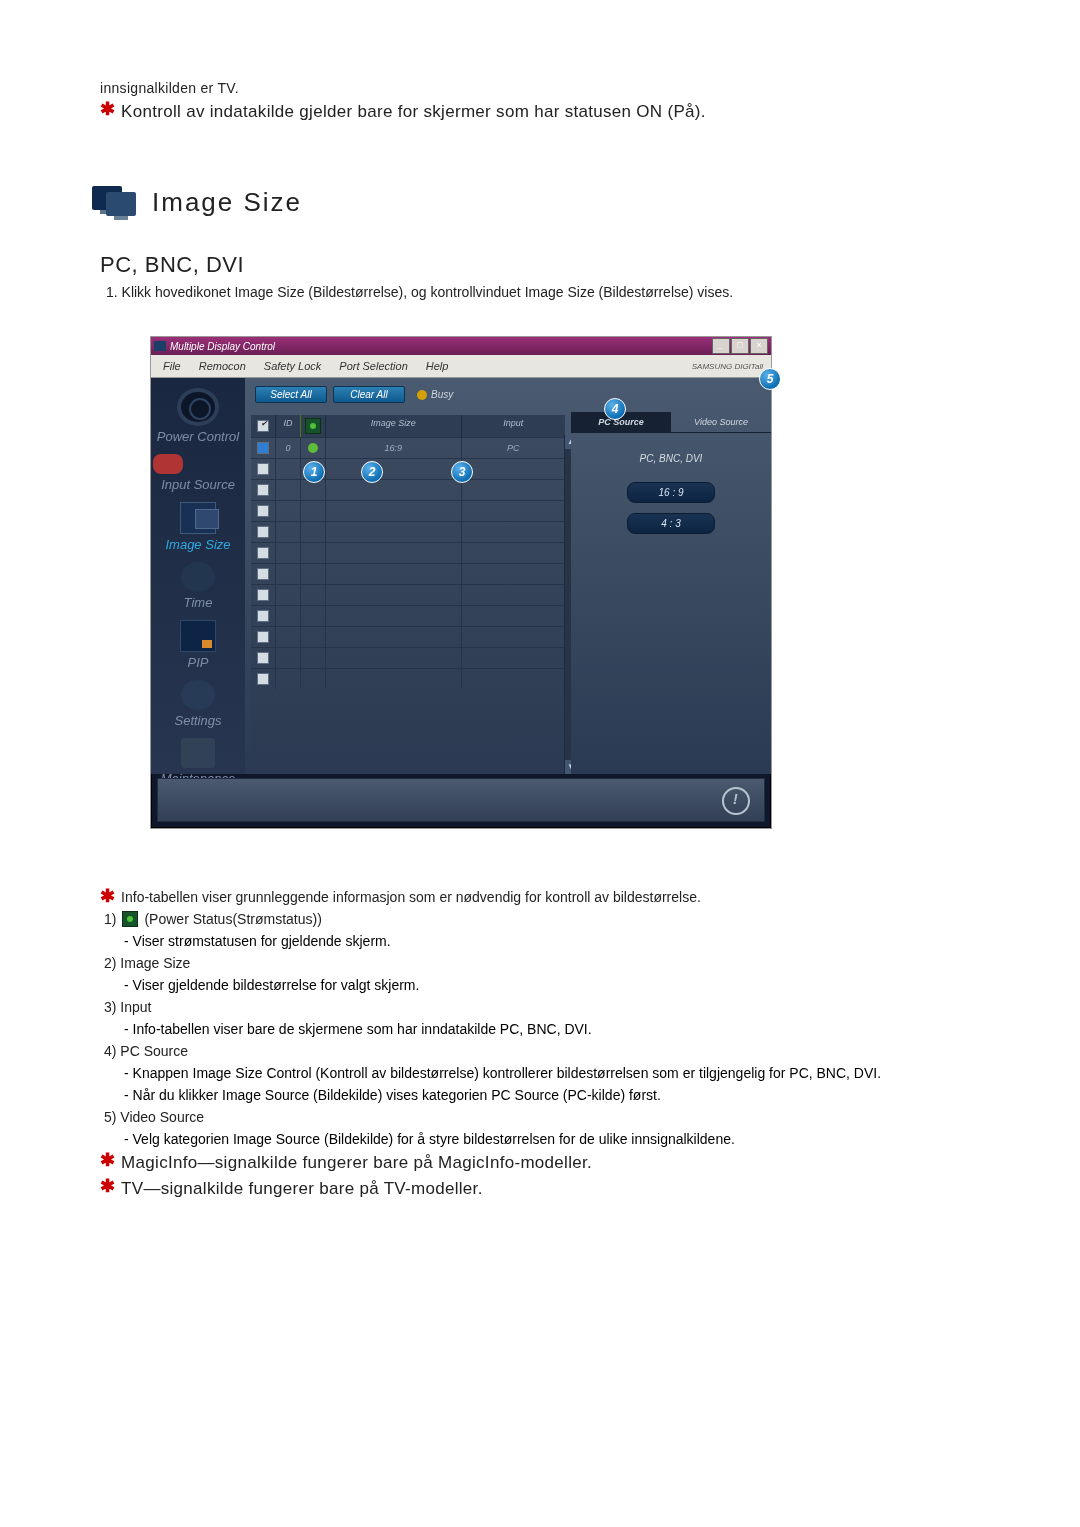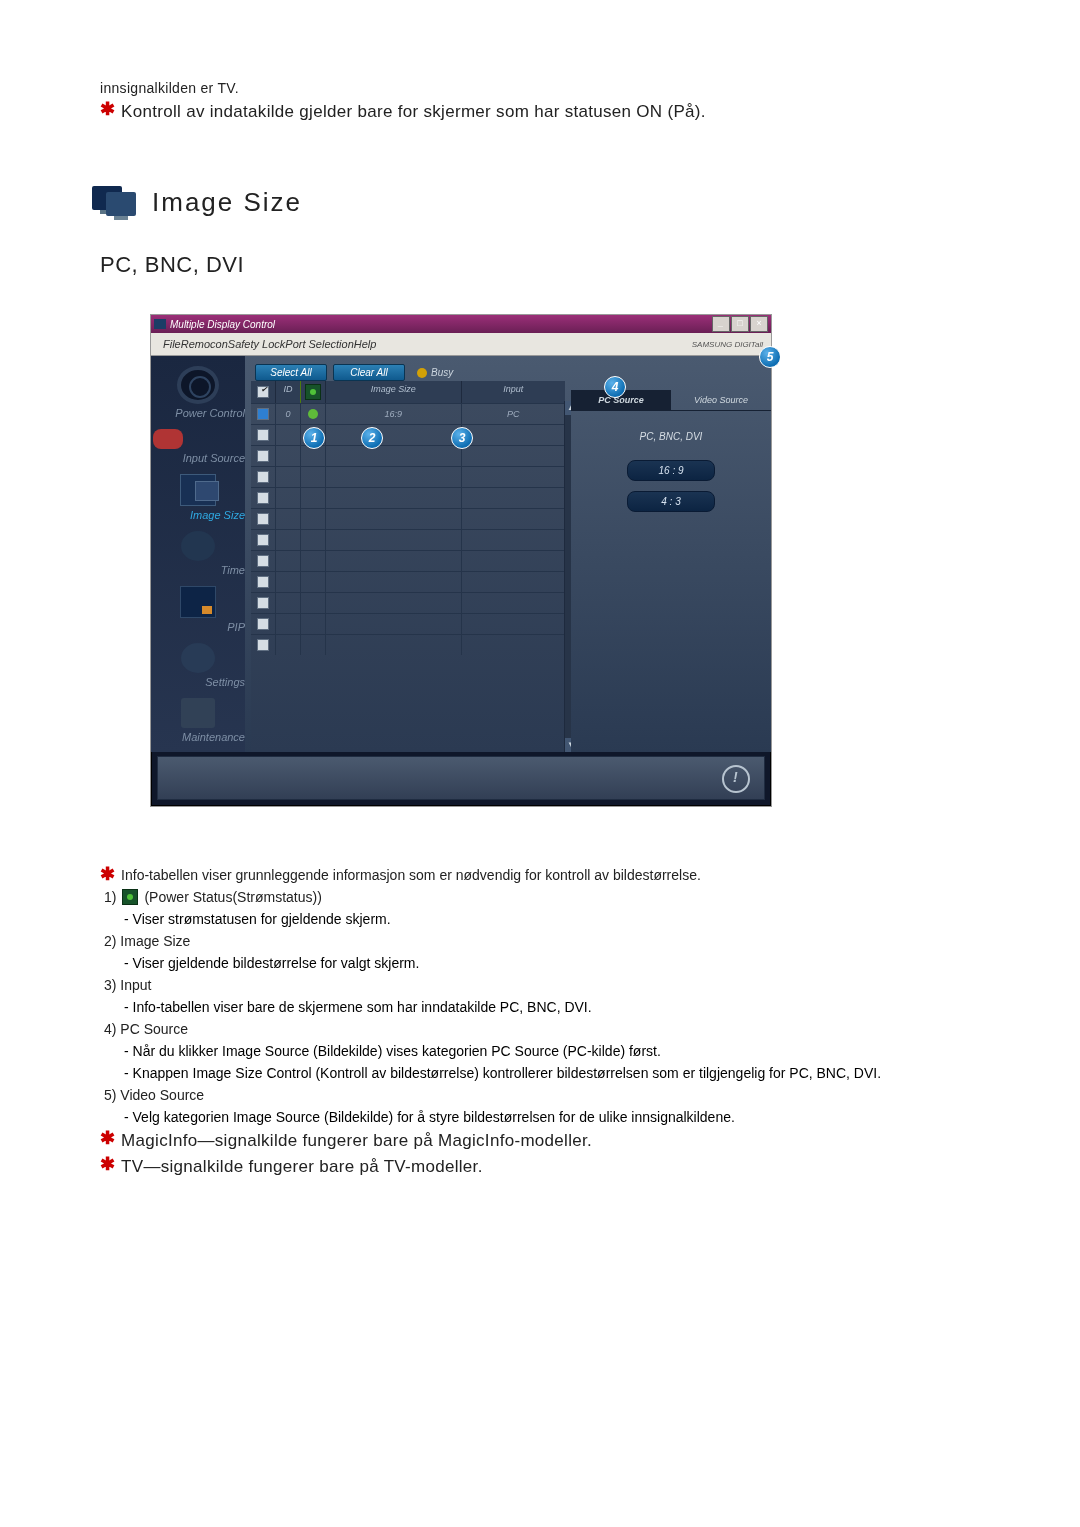--- a/index.html
+++ b/index.html
@@ -60,41 +60,41 @@
   }
   .titlebar .tleft { display:flex; align-items:center; gap:4px; font-size:10px; }
   .titlebar .tl-icon { width:12px; height:10px; background:#1b3d66; display:inline-block; }
   .win-btns { display:flex; gap:1px; }
   .win-btn { width:16px; height:14px; background:#d8d3ce; border:1px solid #666; font-size:9px; text-align:center; line-height:12px; }
 
   .menubar {
     height: 22px; background:#e8e6e0; display:flex; align-items:center; justify-content:space-between; padding:0 8px 0 12px;
     border-bottom:1px solid #999;
   }
-  .menu-left { display:flex; font-size:11px; color:#333; }
+  .menu-left { display:flex; gap:18px; font-size:11px; color:#333; }
   .menu-right { font-size:8px; color:#555; }
 
   .app-body { display:flex; height: 396px; }
   .sidebar { width: 94px; background: linear-gradient(to bottom,#1a2740,#273550); padding-top:10px; }
-  .sb-item { text-align:right; color:#7e8fa5; font-size:11px; margin-bottom:10px; }
+  .sb-item { text-align:center; color:#7e8fa5; font-size:13px; margin-bottom:10px; }
   .sb-item.active { color:#2fa9e2; }
   .sb-icon { width:34px; height:30px; margin:0 auto 3px; position:relative; }
   .sb-power { border-radius:50%; border:4px solid #2d3e58; background:#0d1629; overflow:hidden; }
   .sb-power::after { content:""; position:absolute; left:8px; top:6px; width:18px; height:18px; border-radius:50%; border:2px solid #2e4360; }
   .sb-remote { background:#b03434; border-radius:8px; width:30px; height:20px; margin-top:6px; margin-left:2px; }
   .sb-image { background:#183054; border:1px solid #3d5a7b; }
   .sb-image::after { content:""; position:absolute; left:14px; top:6px; width:22px; height:18px; background:#2e4870; border:1px solid #4f6a8c; }
   .sb-round { border-radius:50%; background:#223650; }
   .sb-pip { background:#0d2446; border:1px solid #2f4868; }
   .sb-pip::after { content:""; position:absolute; right:3px; bottom:3px; width:10px; height:8px; background:#d68a2b; }
   .sb-gear { border-radius:50%; background:#283b56; }
   .sb-file { background:#314156; border-radius:3px; }
 
   .center-col { flex:1; display:flex; flex-direction:column; background:linear-gradient(to bottom,#4a5a70,#2a3a52); }
-  .action-row { display:flex; align-items:center; gap:6px; padding:8px 10px 0; }
+  .action-row { display:flex; align-items:center; gap:6px; padding:8px 10px 12px; }
   .act-btn { background:linear-gradient(to bottom,#2c80b5,#0f5a8e); color:#fff; font-size:10px; padding:2px 0; width:70px; text-align:center; border:1px solid #0a3452; border-radius:2px; }
   .busy-lbl { color:#ccd5de; font-size:10px; margin-left:6px; display:flex; align-items:center; gap:4px; }
   .busy-dot { width:10px; height:10px; border-radius:50%; background:#d3a106; }
 
   .grid-wrap { flex:1; background:linear-gradient(to bottom,#3d4b60,#2b3a52); margin:0 6px 0 6px; position:relative; }
   .grid-head { display:flex; background:#2e3d54; color:#b0bece; font-size:9px; }
   .gh-c1 { width:24px; text-align:center; padding:3px 0; border-right:1px solid #1e2a3e; display:flex; align-items:center; justify-content:center; }
   .gh-id { width:24px; text-align:center; padding:3px 0; border-right:1px solid #4d7c0f; }
   .gh-p  { width:24px; text-align:center; padding:3px 0; border-right:1px solid #1e2a3e; }
   .gh-is { flex:1.3; text-align:center; padding:3px 0; border-right:1px solid #1e2a3e; }
@@ -158,20 +158,21 @@
 
   <div class="section-head">
     <div class="sect-icon">
       <div class="ires-back"></div>
         <div class="ires-fore"></div>
     </div>
     <h2>Image Size</h2>
   </div>
 
   <div class="subsection-title">PC, BNC, DVI</div>
+  <div class="subsection-desc">1.  Klikk hovedikonet Image Size (Bildestørrelse), og kontrollvinduet Image Size (Bildestørrelse) vises.</div>
 
   <div class="app-window">
     <div class="titlebar">
       <div class="tleft">
         <span class="tl-icon"></span>
         <span>Multiple Display Control</span>
       </div>
       <div class="win-btns">
         <div class="win-btn">_</div>
         <div class="win-btn">□</div>
@@ -407,22 +408,22 @@
     <div class="indent-sub">- Viser gjeldende bildestørrelse for valgt skjerm.</div>
 
     <div class="note-row indent1">
         <span>3)  Input</span>
       </div>
     <div class="indent-sub">- Info-tabellen viser bare de skjermene som har inndatakilde PC, BNC, DVI.</div>
 
     <div class="note-row indent1">
         <span>4)  PC Source</span>
       </div>
+    <div class="indent-sub">- Knappen Image Size Control (Kontroll av bildestørrelse) kontrollerer bildestørrelsen som er tilgjengelig for PC, BNC, DVI.</div>
     <div class="indent-sub">- Når du klikker Image Source (Bildekilde) vises kategorien PC Source (PC-kilde) først.</div>
-    <div class="indent-sub">- Knappen Image Size Control (Kontroll av bildestørrelse) kontrollerer bildestørrelsen som er tilgjengelig for PC, BNC, DVI.</div>
 
     <div class="note-row indent1">
         <span>5)  Video Source</span>
       </div>
     <div class="indent-sub">- Velg kategorien Image Source (Bildekilde) for å styre bildestørrelsen for de ulike innsignalkildene.</div>
 
     <div class="note-row">
       <span class="star2">✱</span>
       <span class="star-text">MagicInfo—signalkilde fungerer bare på MagicInfo-modeller.</span>
     </div>

